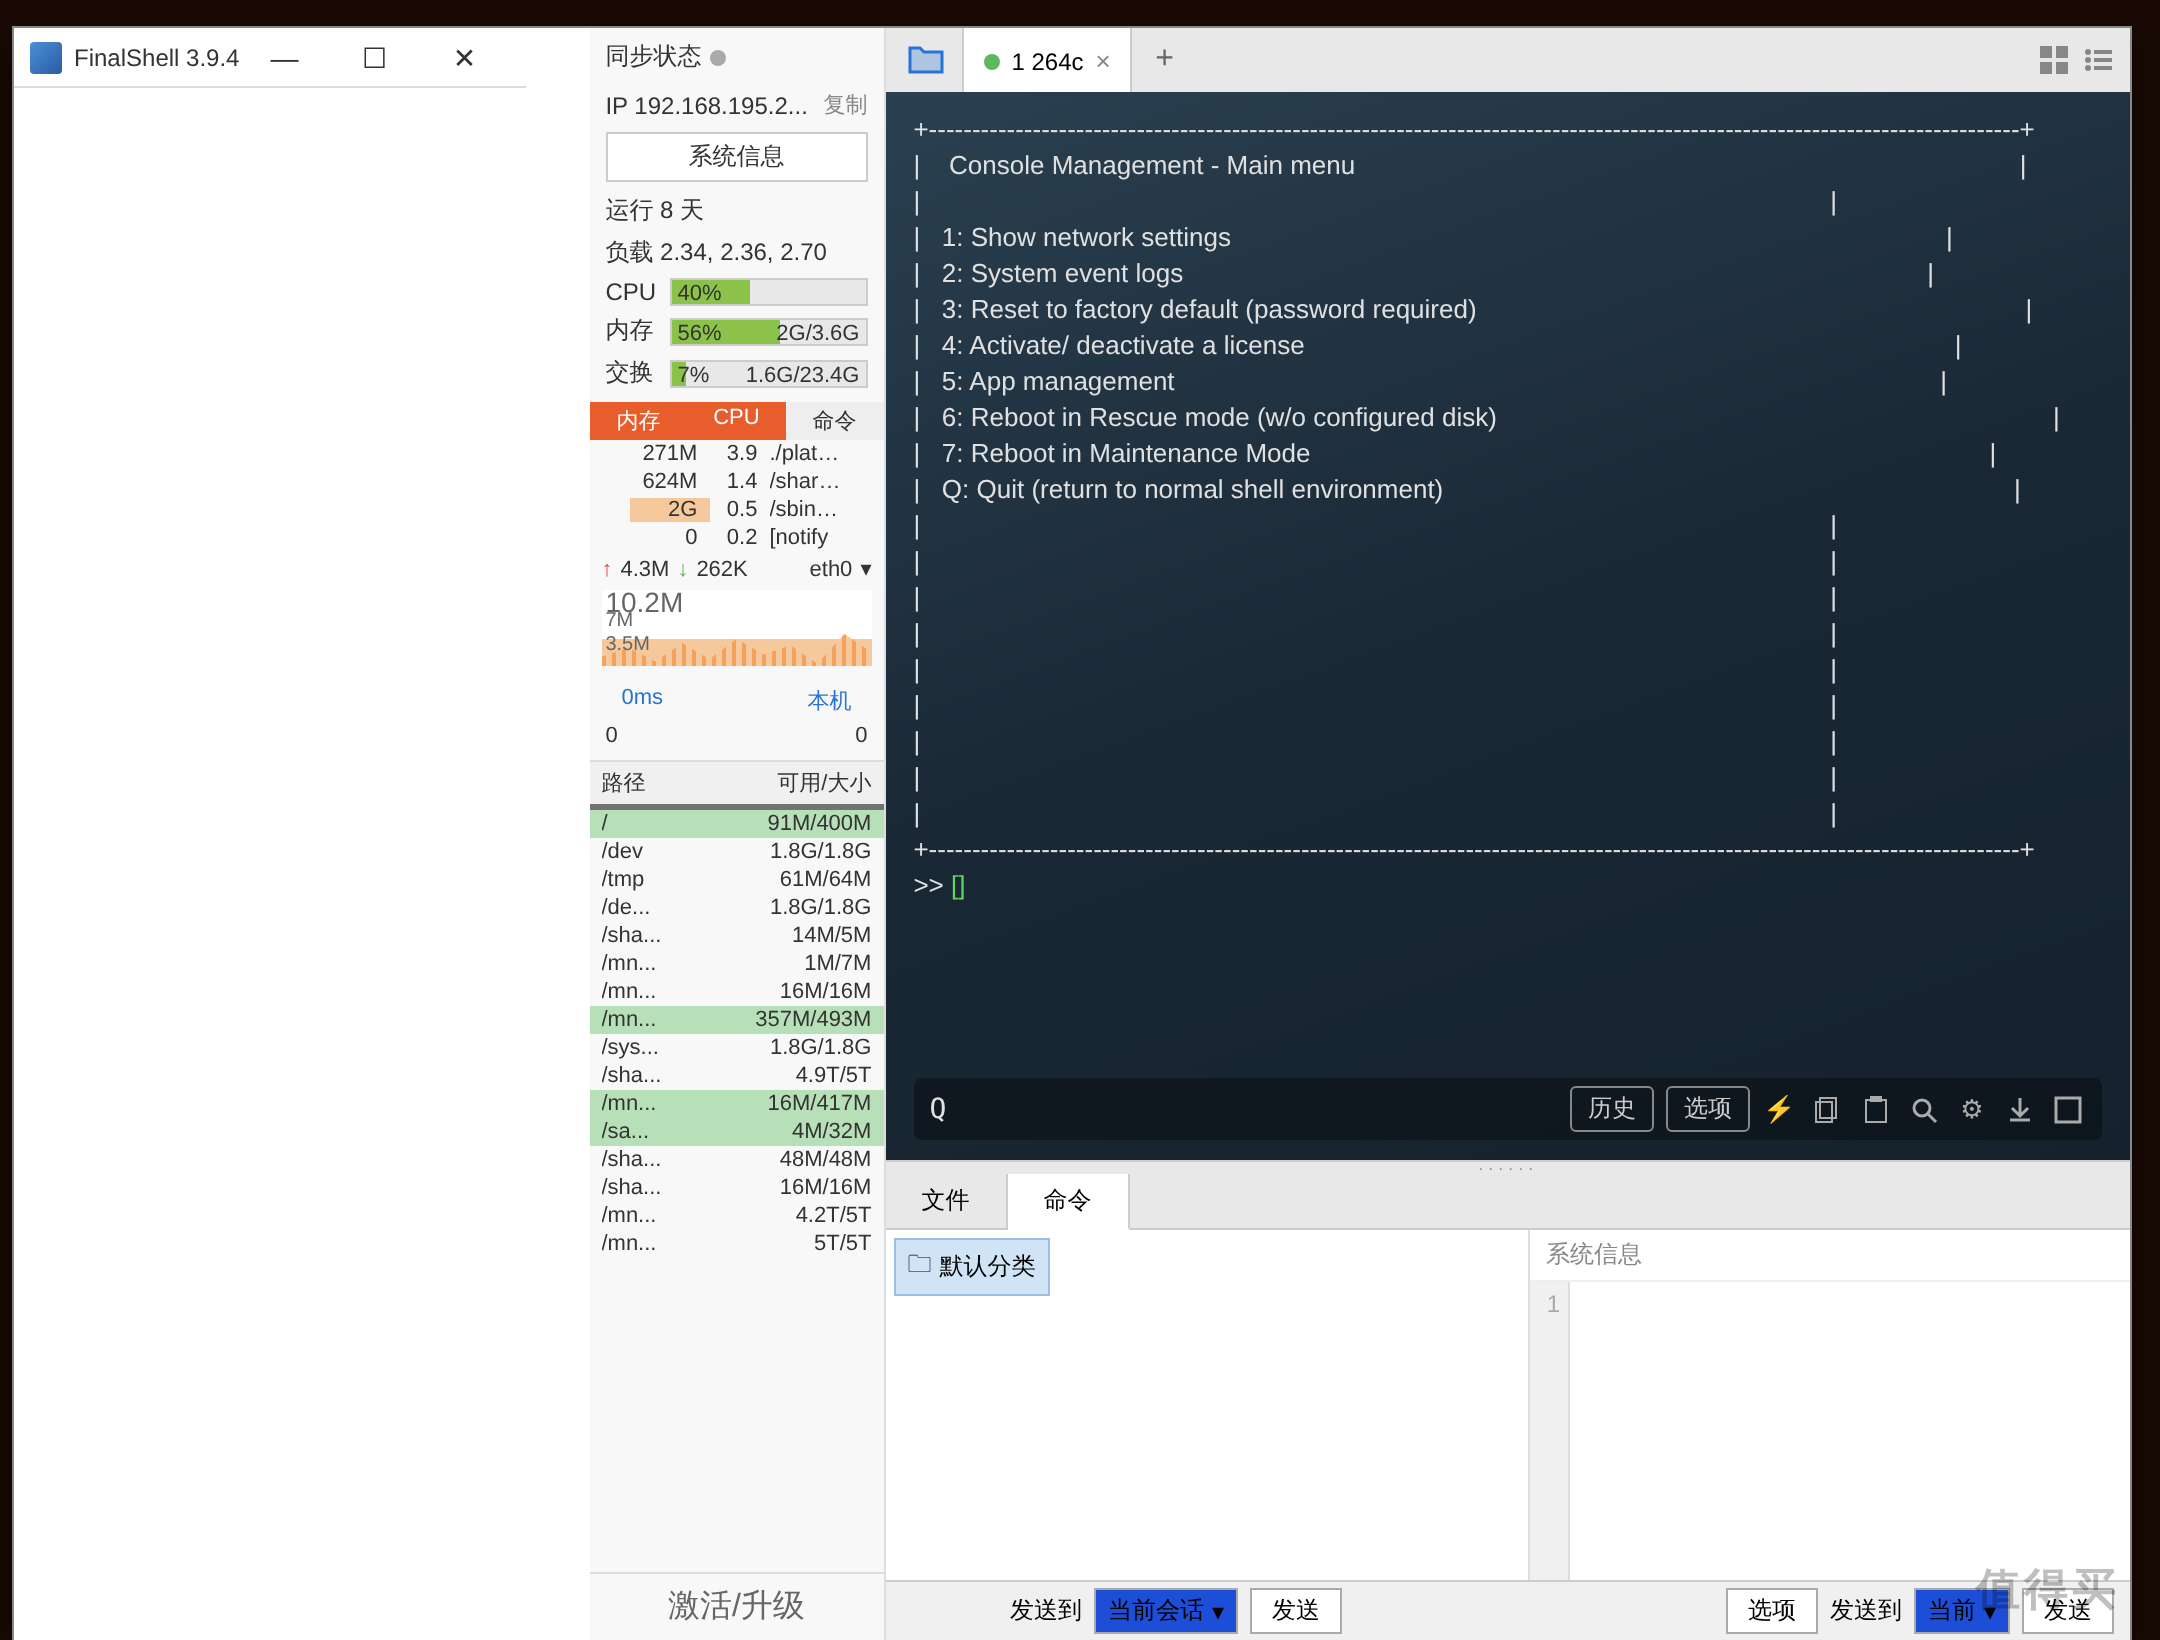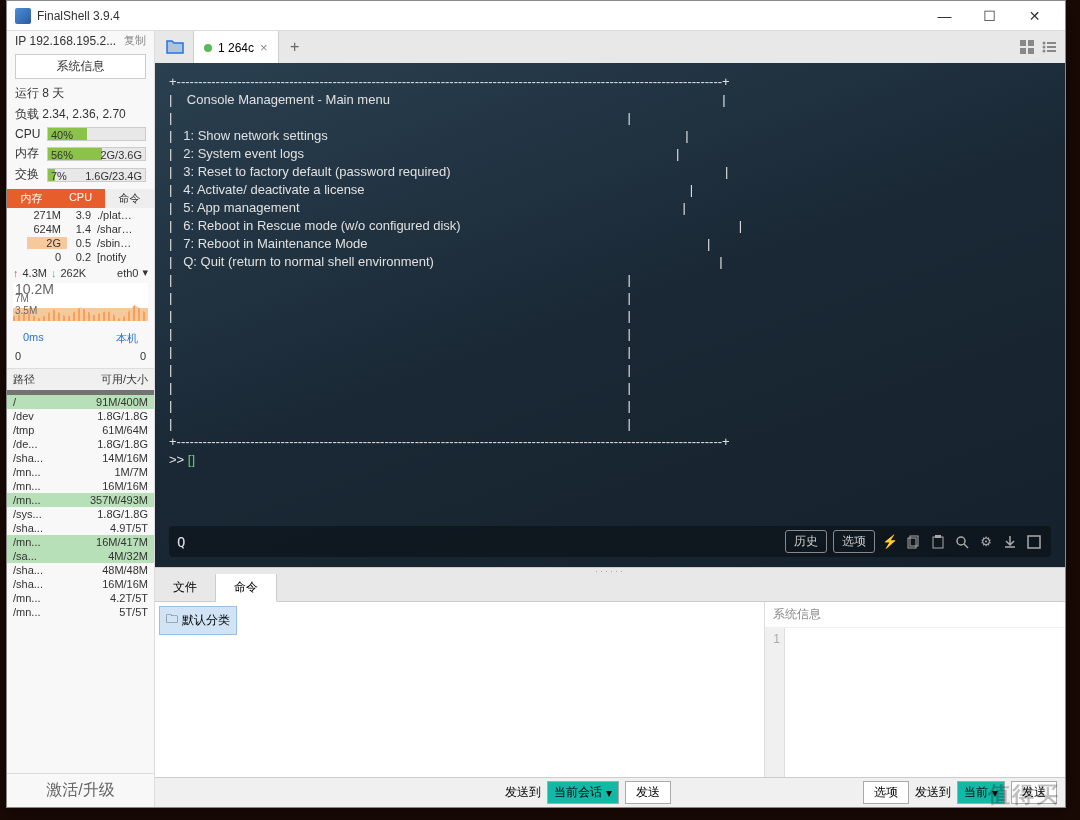--- a/index.html
+++ b/index.html
@@ -1,17 +1,17 @@
 <!DOCTYPE html>
 <html><head>
 <meta charset="utf-8">
 <style>
 * { margin: 0; padding: 0; box-sizing: border-box; font-family: "Microsoft YaHei", Arial, sans-serif; }
 body { background: #1a0a05; width: 1080px; height: 820px; overflow: hidden; position: relative; }
-.window { position: absolute; top: 0; left: 6px; width: 1060px; height: 808px; background: #fff; border: 1px solid #888; box-shadow: 0 4px 20px rgba(0,0,0,0.5); display: flex; flex-direction: column; }
+.window { position: absolute; top: 13px; left: 6px; width: 1060px; height: 808px; background: #fff; border: 1px solid #888; box-shadow: 0 4px 20px rgba(0,0,0,0.5); display: flex; flex-direction: row; gap: 32px; }
 .titlebar { height: 30px; background: #fff; display: flex; align-items: center; padding: 0 8px; border-bottom: 1px solid #ddd; }
 .titlebar-icon { width: 16px; height: 16px; background: linear-gradient(135deg,#4a90d9,#2c5aa0); border-radius: 2px; margin-right: 6px; }
 .titlebar-title { font-size: 12px; color: #333; flex: 1; }
 .titlebar-btns { display: flex; gap: 0; }
 .titlebar-btn { width: 45px; height: 28px; display: flex; align-items: center; justify-content: center; cursor: pointer; font-size: 14px; color: #333; }
 .app-body { flex: 1; display: flex; overflow: hidden; }
 .sidebar { width: 148px; background: #f8f8f8; border-right: 1px solid #ddd; display: flex; flex-direction: column; font-size: 12px; color: #333; overflow: hidden; }
 .sync-row { padding: 6px 8px; display: flex; align-items: center; gap: 4px; }
 .sync-dot { width: 8px; height: 8px; border-radius: 50%; background: #aaa; }
 .ip-row { padding: 2px 8px; display: flex; align-items: center; justify-content: space-between; }
@@ -35,21 +35,21 @@
 .proc-row > span:nth-child(3) { flex: 1; overflow: hidden; text-overflow: ellipsis; white-space: nowrap; }
 .hl-orange { background: #f5c99b; }
 .net-row { padding: 2px 6px; display: flex; align-items: center; gap: 4px; font-size: 11px; }
 .arr-up { color: #d9534f; }
 .arr-down { color: #5cb85c; }
 .net-chart { height: 38px; margin: 2px 6px; background: linear-gradient(to top, #f5c99b 35%, #fff 35%); position: relative; overflow: hidden; }
 .net-chart::before { content:""; position:absolute; left:0; right:0; bottom:0; height:60%; background: repeating-linear-gradient(90deg, #f5a05b 0 2px, #f5c99b 2px 5px); clip-path: polygon(0 80%, 10% 60%, 20% 90%, 30% 50%, 40% 85%, 50% 40%, 60% 75%, 70% 55%, 80% 95%, 90% 30%, 100% 70%, 100% 100%, 0 100%);}
 .ping-row { padding: 4px 16px; display: flex; justify-content: space-between; color: #2874d5; font-size: 11px; margin-top:4px;}
 .ping-vals { padding: 0 8px; font-size: 11px; color: #333; display:flex; justify-content:space-between;}
 .disk-section { flex: 1; margin-top: 6px; overflow-y: auto; border-top: 1px solid #ddd; }
-.disk-hdr { display: flex; padding: 3px 6px; font-size: 11px; border-bottom: 5px solid #737373; background:#f0f0f0;}
+.disk-hdr { display: flex; padding: 3px 6px; font-size: 11px; border-bottom: 3px solid #737373; background:#f0f0f0;}
 .disk-hdr > span:first-child { flex: 1; }
 .disk-row { display: flex; padding: 1px 6px; font-size: 11px; }
 .disk-row > span:first-child { flex: 1; overflow: hidden; text-overflow: ellipsis; white-space: nowrap; }
 .disk-row.hl { background: #b8e0b8; }
 .activate-row { padding: 6px 8px; text-align: center; border-top: 1px solid #ddd; color: #666; cursor:pointer; font-size:16px;}
 .main { flex: 1; display: flex; flex-direction: column; overflow: hidden; }
 .tab-strip { height: 32px; background: #e8e8e8; display: flex; align-items: center; padding: 0 6px; gap: 4px; }
 .folder-btn { width: 28px; height: 24px; display: flex; align-items: center; justify-content: center; cursor: pointer; color:#2874d5; }
 .tab { height: 39px; padding: 0 10px; background: #fff; border: 1px solid #ccc; border-bottom: none; display: flex; align-items: center; gap: 6px; font-size: 12px; cursor: pointer; }
 .tab-dot { width: 8px; height: 8px; border-radius: 50%; background: #5cb85c; }
@@ -76,21 +76,21 @@
 .bottom-body { flex: 1; display: flex; background: #fff; }
 .cmd-tree { flex: 1; border-right: 1px solid #ddd; padding: 4px; font-size: 12px; }
 .tree-item { padding: 3px 6px; background: #d0e4f5; display: inline-flex; align-items: center; gap: 4px; cursor: pointer; border:1px solid #9bbfe0; }
 .cmd-editor { width: 300px; display: flex; flex-direction: column; font-size: 12px; }
 .cmd-editor-title { padding: 4px 8px; color: #888; border-bottom: 1px solid #eee; }
 .cmd-editor-body { flex: 1; display: flex; }
 .line-no { width: 20px; text-align: right; padding: 4px; background: #f0f0f0; color: #aaa; border-right: 1px solid #ddd; }
 .footer { height: 30px; background: #f0f0f0; border-top: 1px solid #ccc; display: flex; align-items: center; padding: 0 8px; gap: 6px; font-size: 12px; }
 .footer-spacer { flex: 1; }
 .footer-btn { padding: 2px 10px; border: 1px solid #aaa; background: #fff; cursor: pointer; font-size:12px; }
-.footer-select { padding: 2px 6px; border: 1px solid #aaa; background: #14b8a6; cursor: pointer; display:inline-flex; align-items:center; gap:4px; }
+.footer-select { padding: 2px 6px; border: 1px solid #aaa; background: #1d4ed8; cursor: pointer; display:inline-flex; align-items:center; gap:4px; }
 .watermark { position: absolute; right: 20px; bottom: 10px; font-size: 22px; color: rgba(0,0,0,0.25); font-weight: bold; pointer-events: none; z-index:99; letter-spacing:2px;}
 svg { display: block; }
 </style>
 </head>
 <body>
 
 <div class="window">
 
   <div class="titlebar">
     <div class="titlebar-icon"></div>
@@ -98,20 +98,24 @@
     <div class="titlebar-btns">
       <div class="titlebar-btn">―</div>
       <div class="titlebar-btn">☐</div>
       <div class="titlebar-btn close">✕</div>
     </div>
   </div>
 
   <div class="app-body">
 
     <div class="sidebar">
+      <div class="sync-row">
+        <span>同步状态</span>
+        <span class="sync-dot"></span>
+      </div>
       <div class="ip-row">
         <span>IP 192.168.195.2...</span>
         <span class="ip-copy">复制</span>
       </div>
       <div class="sysinfo-btn">系统信息</div>
       <div class="stat-row">
           <span>运行 8 天</span>
         </div>
       <div class="stat-row">
           <span>负载 2.34, 2.36, 2.70</span>
@@ -210,21 +214,21 @@
             <div class="disk-row">
               <span>/tmp</span>
               <span>61M/64M</span>
             </div>
             <div class="disk-row">
               <span>/de...</span>
               <span>1.8G/1.8G</span>
             </div>
             <div class="disk-row">
               <span>/sha...</span>
-              <span>14M/16M</span>
+              <span>14M/5M</span>
             </div>
             <div class="disk-row">
               <span>/mn...</span>
               <span>1M/7M</span>
             </div>
             <div class="disk-row">
               <span>/mn...</span>
               <span>16M/16M</span>
             </div>
             <div class="disk-row hl">

